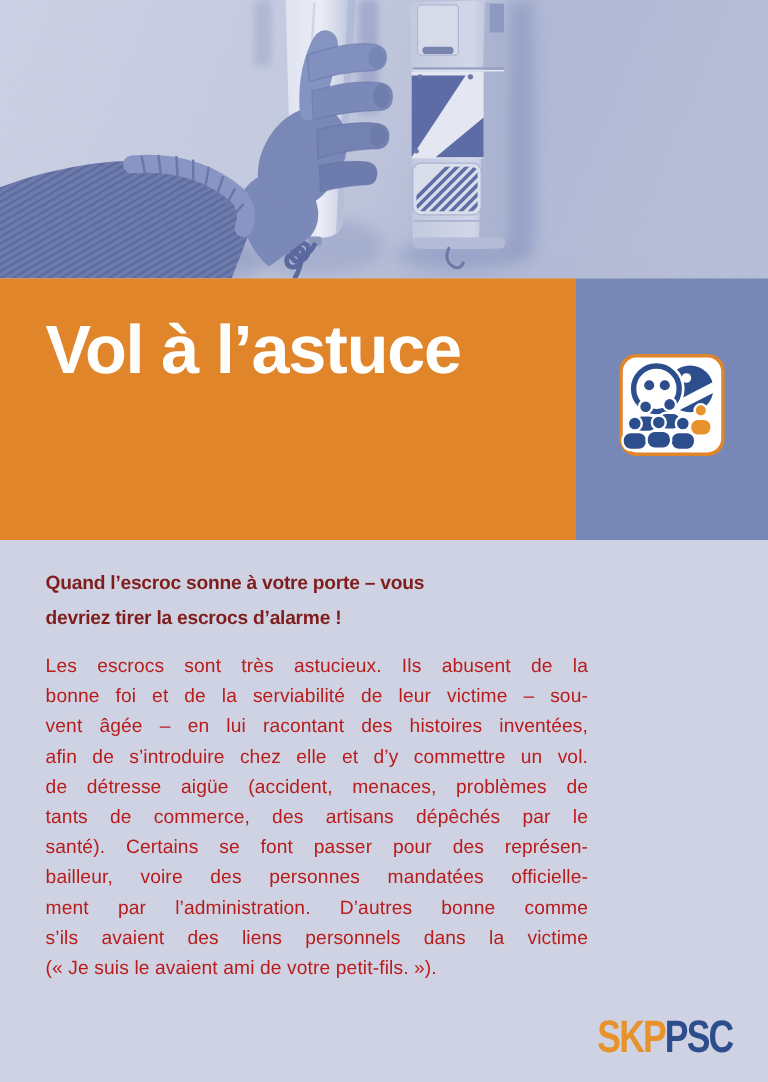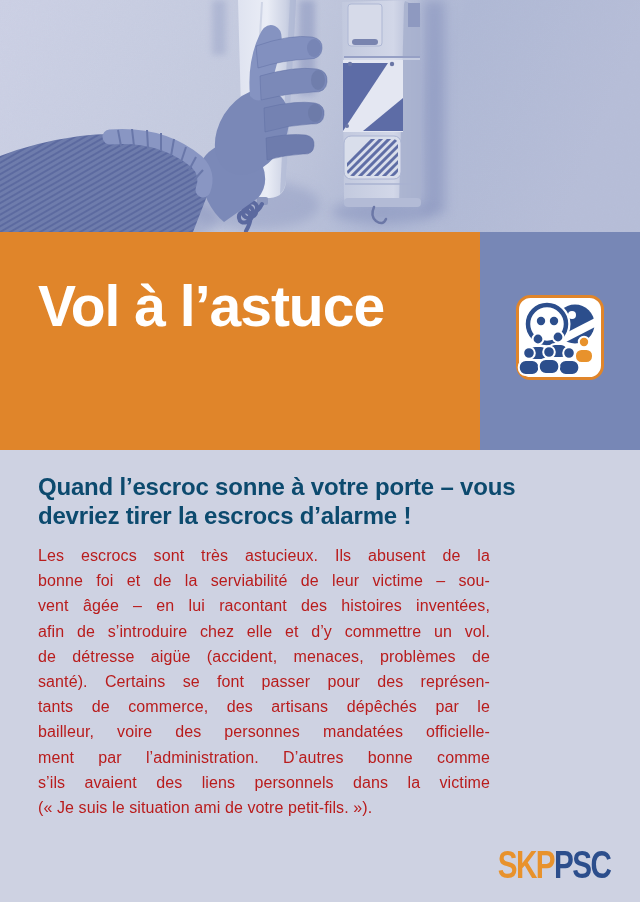--- a/index.html
+++ b/index.html
@@ -5,30 +5,30 @@
   html,body{margin:0;padding:0;background:#e8e8e8;}
   .page{
     position:relative;width:640px;height:902px;overflow:hidden;
     font-family:"Liberation Sans",sans-serif;background:#CED2E2;
   }
   
   .photo{position:absolute;top:0;left:0;width:640px;height:232px;}
   .photo svg{display:block;}
   
   .banner{position:absolute;top:232px;left:0;width:640px;height:218px;display:flex;}
-  .banner-orange{width:480px;height:100%;background:#E0852A;box-sizing:border-box;padding:40px 0 0 38px;}
+  .banner-orange{width:480px;height:100%;background:#E0852A;box-sizing:border-box;padding:26px 0 0 38px;}
   .banner-blue{width:160px;height:100%;background:#7787B6;position:relative;}
   .title{margin:0;color:#fff;font-size:57px;line-height:69px;font-weight:bold;letter-spacing:-1px;}
   .title div{white-space:nowrap;}
   .badge{
     position:absolute;left:36px;top:63px;width:88px;height:85px;
   }
   
   .content{position:absolute;top:450px;left:0;width:640px;height:452px;background:#CED2E2;}
-  .heading{margin:22px 38px 13px 38px;color:#0c4a6e;font-size:24px;line-height:29px;font-weight:bold;letter-spacing:-0.2px;}
+  .heading{margin:22px 38px 13px 38px;color:#7f1d1d;font-size:16px;line-height:29px;font-weight:bold;letter-spacing:-0.2px;}
   .bodytext{margin:0 0 0 38px;width:452px;color:#b91c1c;font-size:16px;line-height:25.2px;letter-spacing:0.1px;}
   .jline{text-align:justify;text-align-last:justify;}
   .jline-last{text-align:left;}
   .wordmark{
     position:absolute;right:30px;bottom:18px;
     font-weight:bold;font-size:38px;letter-spacing:-2px;line-height:1;
     transform:scaleX(0.78);transform-origin:100% 100%;
     white-space:nowrap;
   }
   .wordmark .skp{color:#E8922C;}
@@ -220,25 +220,25 @@
     <h2 class="heading">
       <div>Quand l’escroc sonne à votre porte – vous</div>
       <div>devriez tirer la escrocs d’alarme !</div>
     </h2>
     <div class="bodytext">
       <div class="jline">Les escrocs sont très astucieux. Ils abusent de la</div>
       <div class="jline">bonne foi et de la serviabilité de leur victime – sou-</div>
       <div class="jline">vent âgée – en lui racontant des histoires inventées,</div>
       <div class="jline">afin de s’introduire chez elle et d’y commettre un vol.</div>
       <div class="jline">de détresse aigüe (accident, menaces, problèmes de</div>
+      <div class="jline">tants de commerce, des artisans dépêchés par le</div>
       <div class="jline">santé). Certains se font passer pour des représen-</div>
-      <div class="jline">tants de commerce, des artisans dépêchés par le</div>
       <div class="jline">bailleur, voire des personnes mandatées officielle-</div>
       <div class="jline">ment par l’administration. D’autres bonne comme</div>
       <div class="jline">s’ils avaient des liens personnels dans la victime</div>
-      <div class="jline-last">(« Je suis le situation ami de votre petit-fils. »).</div>
+      <div class="jline-last">(« Je suis le avaient ami de votre petit-fils. »).</div>
     </div>
     <div class="wordmark">
       <span class="skp">SKP</span><span class="psc">PSC</span>
     </div>
   </div>
 
 </div>
 
 </body></html>

